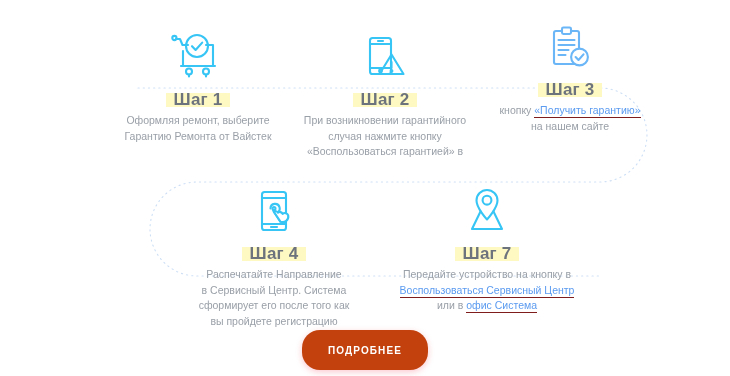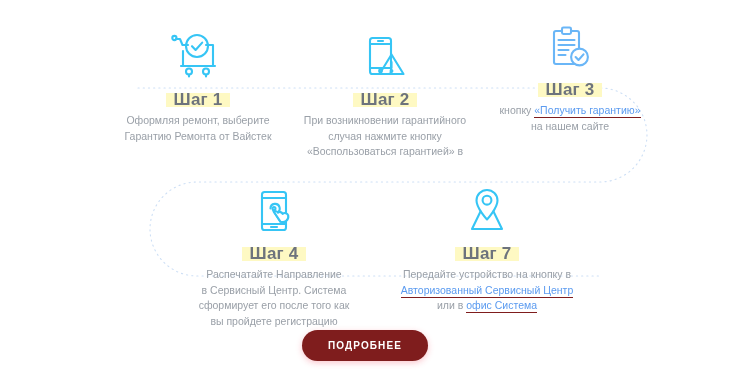--- a/index.html
+++ b/index.html
@@ -85,25 +85,25 @@
   
   .cta-wrap {
     position: absolute;
     left: 0;
     top: 330px;
     width: 730px;
     display: flex;
     justify-content: center;
   }
   .cta-button {
-    background: #7f1d1d;
+    background: #c2410c;
     color: #ffffff;
     border: none;
     border-radius: 18px;
-    height: 31px;
+    height: 40px;
     padding: 0 26px;
     font-family: "Liberation Sans", "DejaVu Sans", sans-serif;
     font-size: 10px;
     font-weight: bold;
     letter-spacing: 1.1px;
     cursor: pointer;
     box-shadow: 0 2px 6px rgba(240,53,79,0.28);
   }
 </style>
 </head>
@@ -215,21 +215,21 @@
         <g fill="none" stroke="#36c5f5" stroke-width="2.1" stroke-linecap="round" stroke-linejoin="round">
           <path d="M27 4 a10.5 10.5 0 0 1 10.5 10.5 c0 7.6 -10.5 19 -10.5 19 S16.5 22.1 16.5 14.5 A10.5 10.5 0 0 1 27 4 Z"></path>
           <circle cx="27" cy="14.2" r="4.4"></circle>
           <path d="M20.5 25.5 L12 43 H42 L33.5 25.5"></path>
         </g>
       </svg>
     </div>
     <div class="step-title">Шаг 7</div>
     <div class="step-text">
       <div><span>Передайте устройство на кнопку в</span></div>
-      <div><a class="lnk">Авторизованный Сервисный Центр</a></div>
+      <div><a class="lnk">Воспользоваться Сервисный Центр</a></div>
       <div><span>или в </span><a class="lnk">офис Система</a></div>
     </div>
   </div>
 
   <div class="cta-wrap">
     <button class="cta-button">ПОДРОБНЕЕ</button>
   </div>
 
 </div>
 

